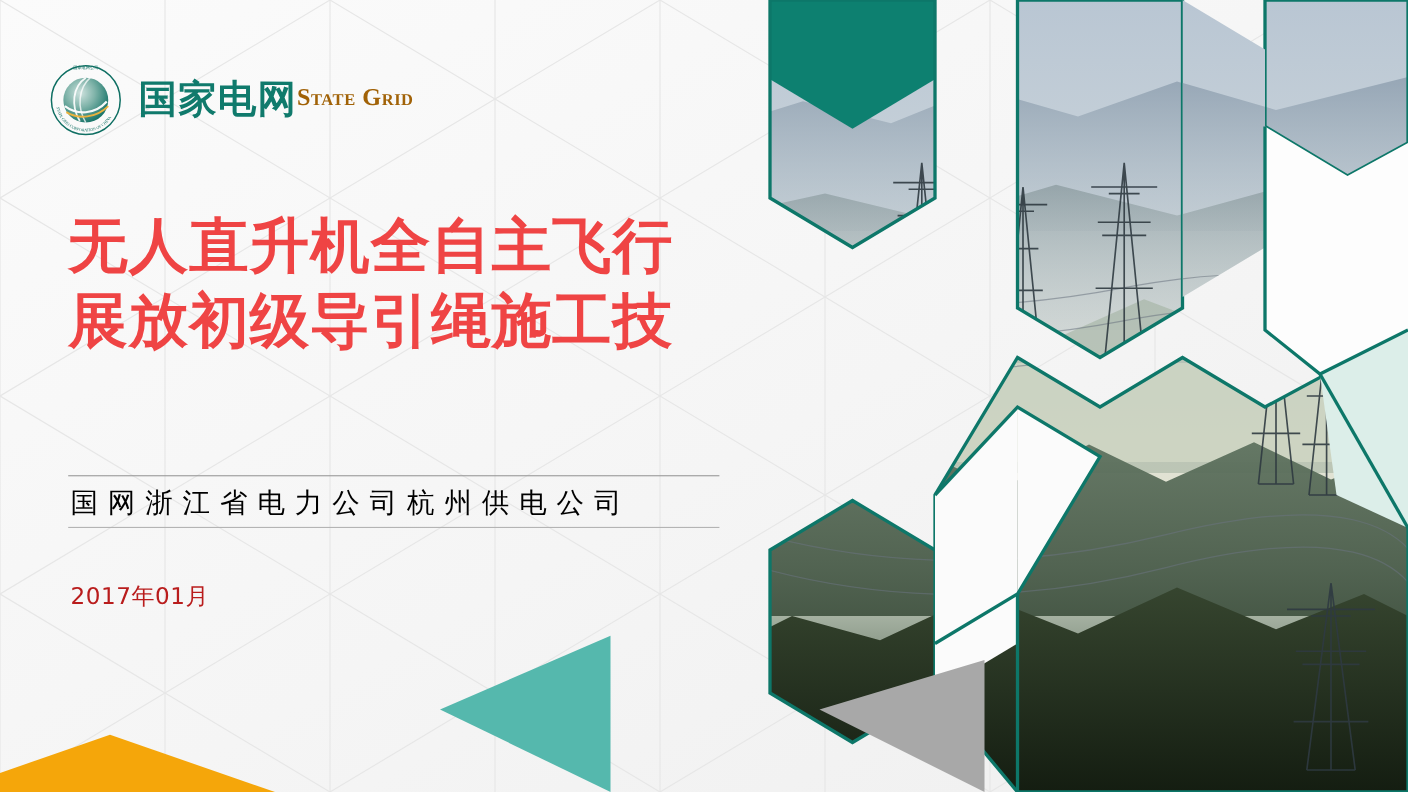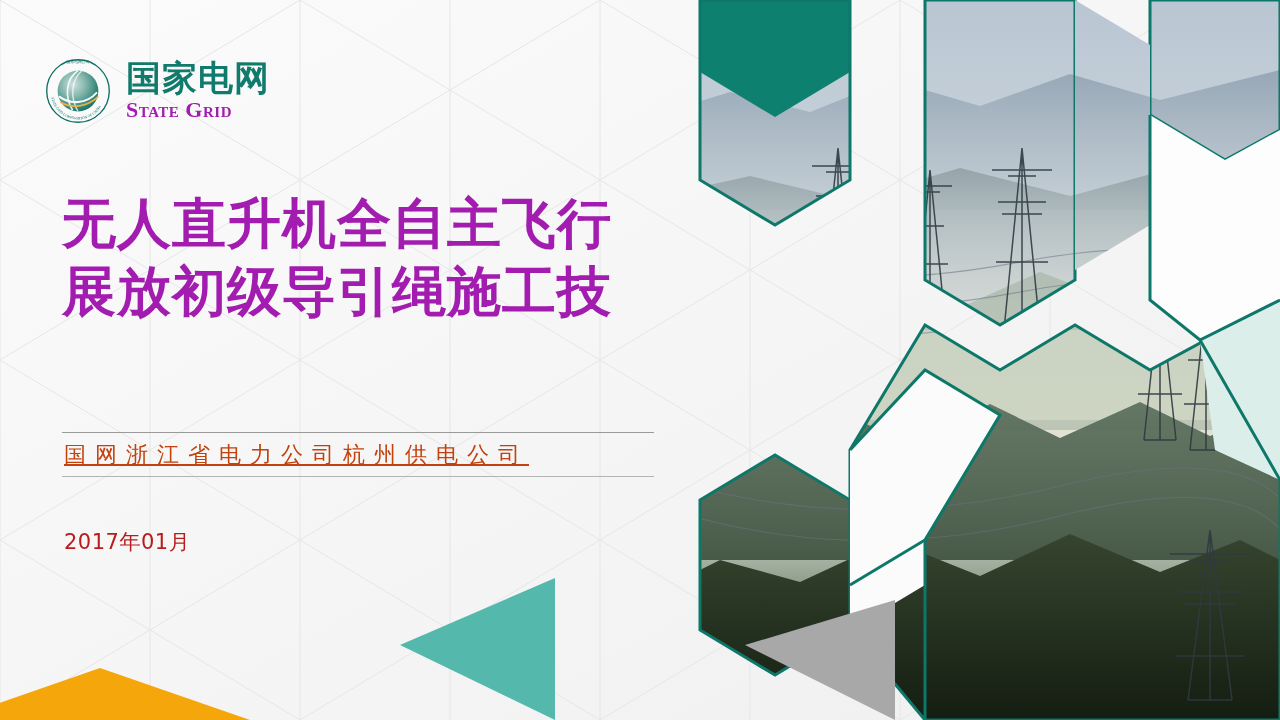--- a/index.html
+++ b/index.html
@@ -17,37 +17,37 @@
   .photo-svg{position:absolute;inset:0;width:640px;height:720px;}
 
   
   .deco{position:absolute;inset:0;z-index:2;pointer-events:none;}
 
   
   .content{position:absolute;left:0;top:0;width:700px;height:720px;z-index:3;}
 
   .logo-block{position:absolute;left:44px;top:57px;display:flex;align-items:center;gap:14px;}
   .logo-mark{width:68px;height:68px;flex:0 0 68px;}
-  .logo-text{display:flex;flex-direction:column;line-height:1;}
+  .logo-text{display:flex;flex-direction:row;line-height:1;}
   .logo-cn{font-size:35px;font-weight:bold;color:#107a6c;letter-spacing:1px;
            font-family:"DejaVu Sans","Liberation Sans",sans-serif;}
-  .logo-en{font-size:22px;font-weight:bold;color:#a21caf;letter-spacing:0.5px;
+  .logo-en{font-size:22px;font-weight:bold;color:#a16207;letter-spacing:0.5px;
            margin-top:3px;font-family:"Liberation Serif","DejaVu Serif",serif;
            font-variant:small-caps;}
 
   .title{position:absolute;left:62px;top:190px;width:620px;
-         font-size:54px;line-height:1.26;font-weight:bold;color:#a21caf;
+         font-size:54px;line-height:1.26;font-weight:bold;color:#ef4444;
          letter-spacing:1px;font-family:"DejaVu Sans","Liberation Sans",sans-serif;}
 
   .subtitle-wrap{position:absolute;left:62px;top:432px;width:592px;}
   .rule{height:1px;background:#9a9a9a;width:100%;}
   .rule.bottom{background:#b4b4b4;}
-  .subtitle{font-size:22px;color:#c2410c;letter-spacing:9px;
+  .subtitle{font-size:25px;color:#000000;letter-spacing:9px;
             padding:7px 0 6px 2px;white-space:nowrap;
-            font-family:"DejaVu Sans","Liberation Sans",sans-serif;text-decoration:underline;}
+            font-family:"DejaVu Sans","Liberation Sans",sans-serif;}
 
   .date{position:absolute;left:64px;top:528px;font-size:21px;color:#b91c1c;
         letter-spacing:0.5px;font-family:"DejaVu Sans","Liberation Sans",sans-serif;}
 </style>
 </head>
 <body>
 
 <div id="slide">
 
   <svg class="bg-grid" viewBox="0 0 1280 720" preserveAspectRatio="none">

